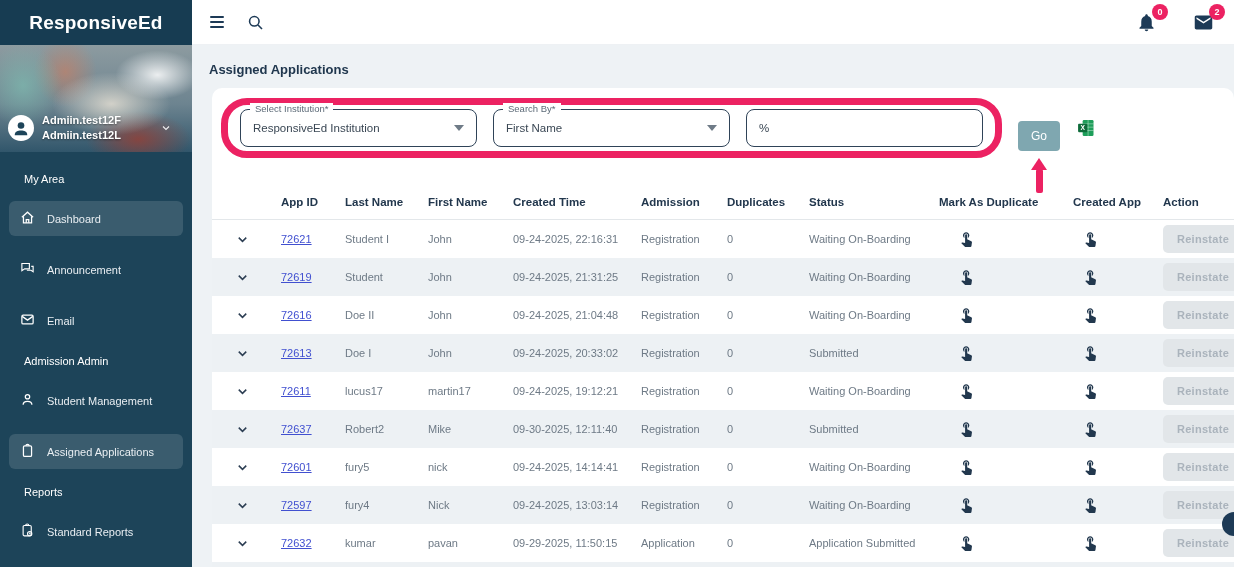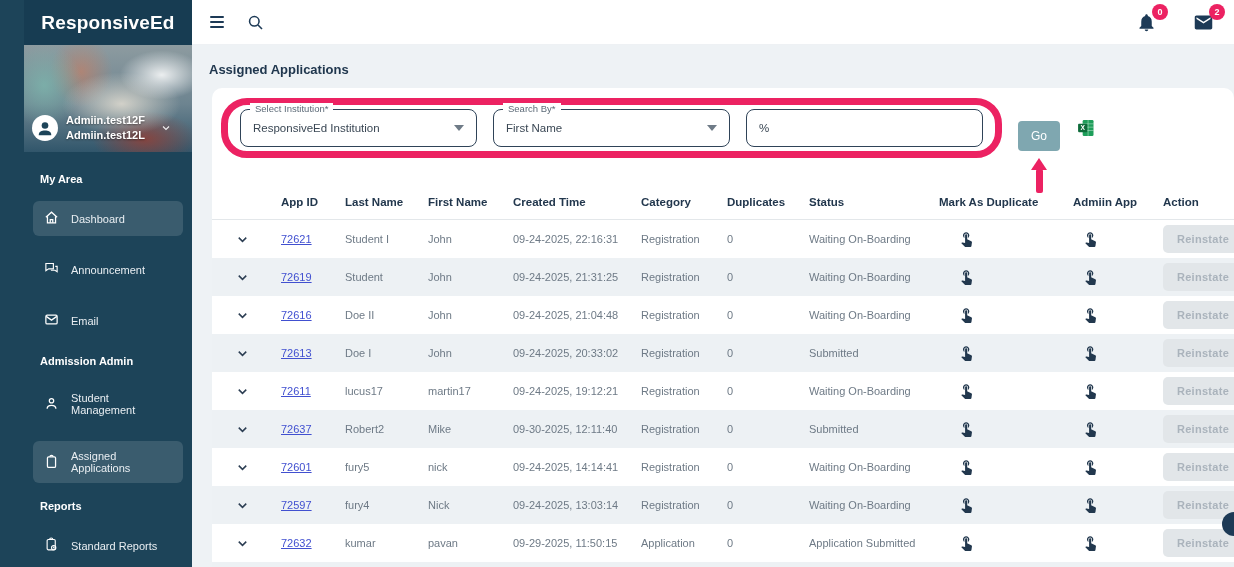--- a/index.html
+++ b/index.html
@@ -5,39 +5,39 @@
   :root{
     --sidebar-navy:#1d4459; --brand-navy:#173c52; --accent-pink:#ec2262;
     --go-teal:#7fa7b0; --link-blue:#4150d0; --icon-navy:#1d3a56;
     --row-alt:#edf1f4; --text-head:#22374d; --text-cell:#6e7a86;
   }
   *{box-sizing:border-box;margin:0;padding:0;}
   html,body{width:1234px;height:567px;overflow:hidden;}
   body{font-family:"Liberation Sans",sans-serif;background:#eef2f5;position:relative;}
 
   
-  .sidebar{position:absolute;left:0;top:0;width:192px;height:567px;background:var(--sidebar-navy);color:#fff;z-index:20;padding-left:24px;}
+  .sidebar{position:absolute;left:0;top:0;width:192px;height:567px;background:var(--sidebar-navy);color:#fff;z-index:20;}
   .brand{height:45px;background:var(--brand-navy);display:flex;align-items:center;justify-content:center;
          font-weight:bold;font-size:19px;letter-spacing:.2px;}
   .user-photo{height:107px;position:relative;
     background-image:
       radial-gradient(ellipse 60px 35px at 82% 28%, rgba(255,255,255,.85), transparent 70%),
       radial-gradient(ellipse 85px 45px at 58% 55%, rgba(235,228,215,.8), transparent 70%),
       radial-gradient(ellipse 55px 60px at 12% 38%, rgba(125,185,175,.75), transparent 70%),
       radial-gradient(ellipse 45px 50px at 34% 25%, rgba(205,125,95,.6), transparent 70%),
       radial-gradient(ellipse 75px 40px at 72% 88%, rgba(150,62,52,.8), transparent 70%),
       linear-gradient(180deg,#8d9ba0 0%,#6d8490 55%,#31566b 100%);}
   .user-row{position:absolute;left:8px;right:20px;bottom:10px;display:flex;align-items:center;gap:8px;}
   .avatar{width:26px;height:26px;border-radius:50%;background:#fff;display:flex;align-items:center;justify-content:center;flex:0 0 26px;}
   .avatar svg{width:20px;height:20px;}
   .user-names{display:flex;flex-direction:column;font-weight:bold;font-size:11px;line-height:1.3;
               text-shadow:0 1px 2px rgba(0,0,0,.45);flex:1;}
   .user-chev{width:12px;height:12px;opacity:.9;}
   .menu{padding-top:4px;}
-  .section-label{margin:17px 16px 4px;font-size:11px;font-weight:bold;color:#fff;}
+  .section-label{margin:17px 24px 4px;font-size:11px;font-weight:normal;color:#fff;}
   .item{display:flex;align-items:center;gap:12px;margin:16px 9px;padding:9px 11px;border-radius:6px;
         font-size:11px;color:#e9eef2;cursor:pointer;}
   .item.active{background:rgba(255,255,255,.13);}
   .item svg{width:15px;height:15px;flex:0 0 15px;}
 
   
   .topbar{position:absolute;left:192px;right:0;top:0;height:45px;background:#fff;display:flex;align-items:center;
           padding:0 6px 0 18px;gap:22px;z-index:10;border-bottom:1px solid #eef1f4;}
   .hamburger{display:inline-flex;flex-direction:column;gap:3px;cursor:pointer;}
   .hamburger i{display:block;width:14px;height:2px;background:var(--icon-navy);border-radius:1px;}
@@ -230,25 +230,25 @@
           <text x="8" y="14.8" font-size="8" font-weight="bold" fill="#fff" text-anchor="middle" font-family="Liberation Sans, sans-serif">X</text>
         </svg>
       </span>
     </div>
     <div class="thead">
         <div class="th"></div>
         <div class="th">App ID</div>
         <div class="th">Last Name</div>
         <div class="th">First Name</div>
         <div class="th">Created Time</div>
-        <div class="th">Category</div>
+        <div class="th">Admission</div>
         <div class="th">Duplicates</div>
         <div class="th">Status</div>
         <div class="th">Mark As Duplicate</div>
-        <div class="th">Admiin App</div>
+        <div class="th">Created App</div>
         <div class="th">Action</div>
       </div>
     <div class="tbody">
   <div class="trow">
     <div class="td c-exp">
             <svg class="chev" viewBox="0 0 24 24" fill="none" stroke="#2b3d52" stroke-width="2.4">
               <path d="M6 9l6 6 6-6"></path>
             </svg>
           </div>
     <div class="td"><a href="#" class="applink">72621</a></div>

